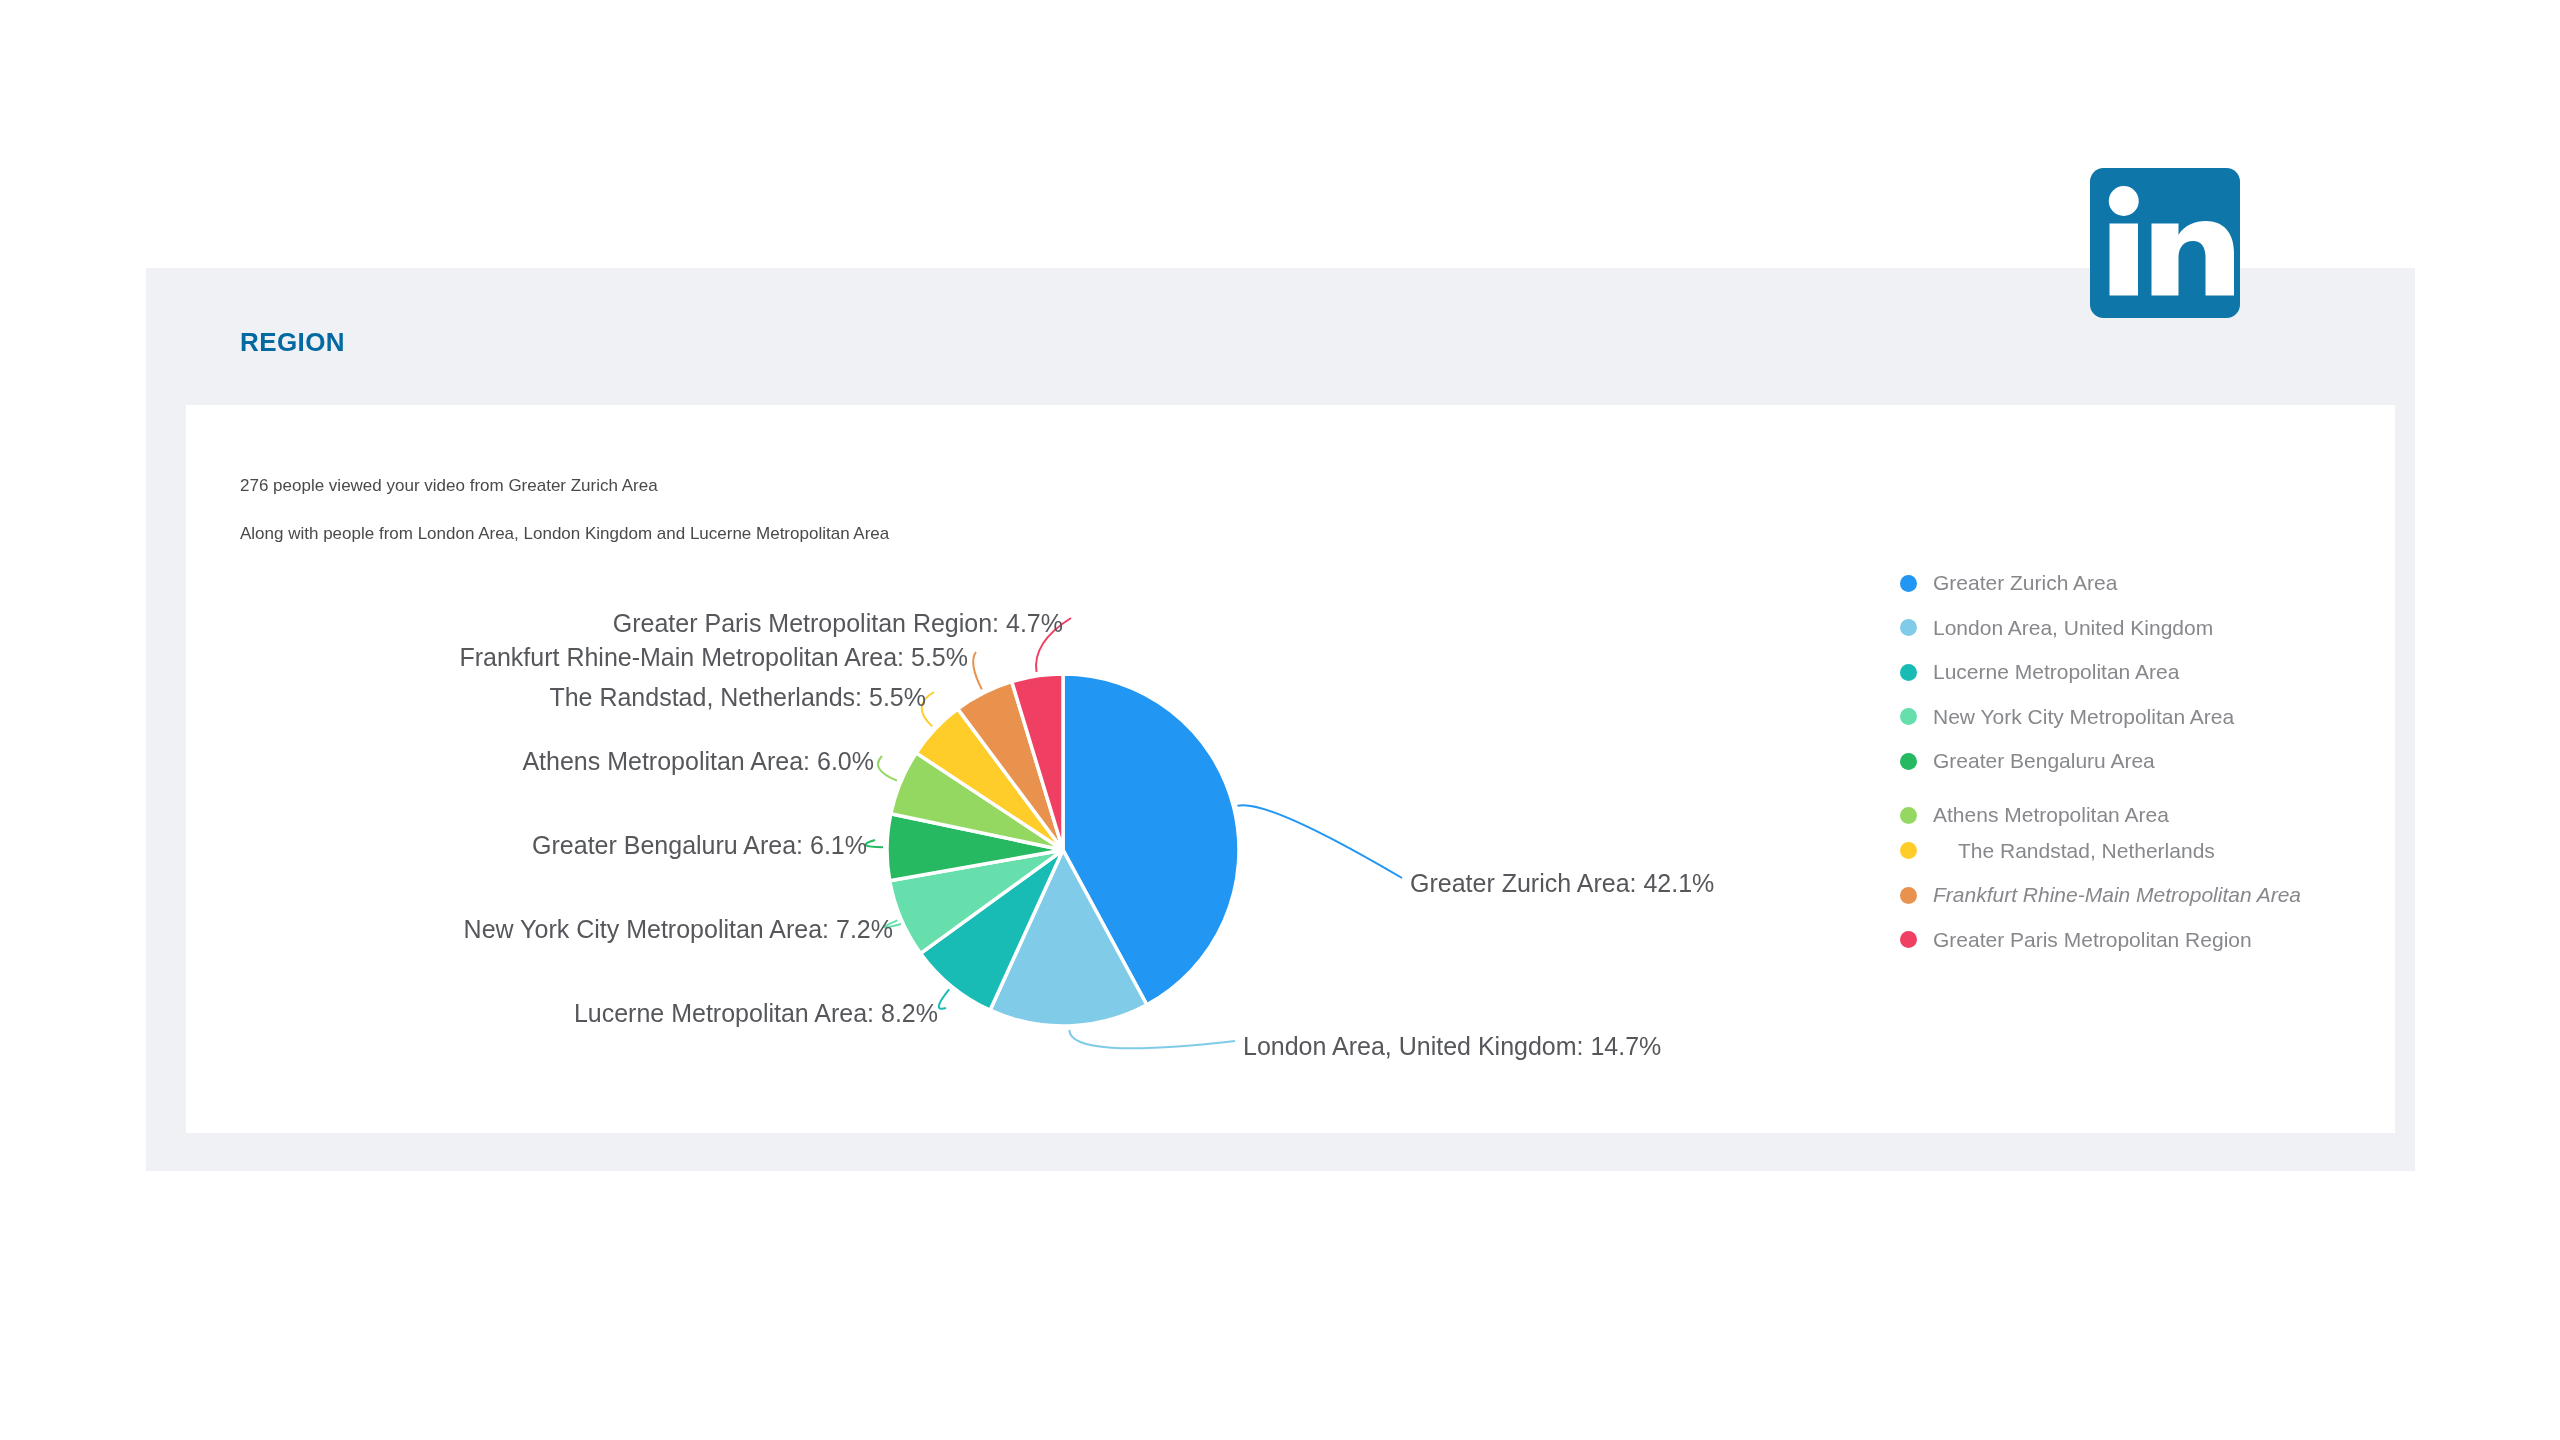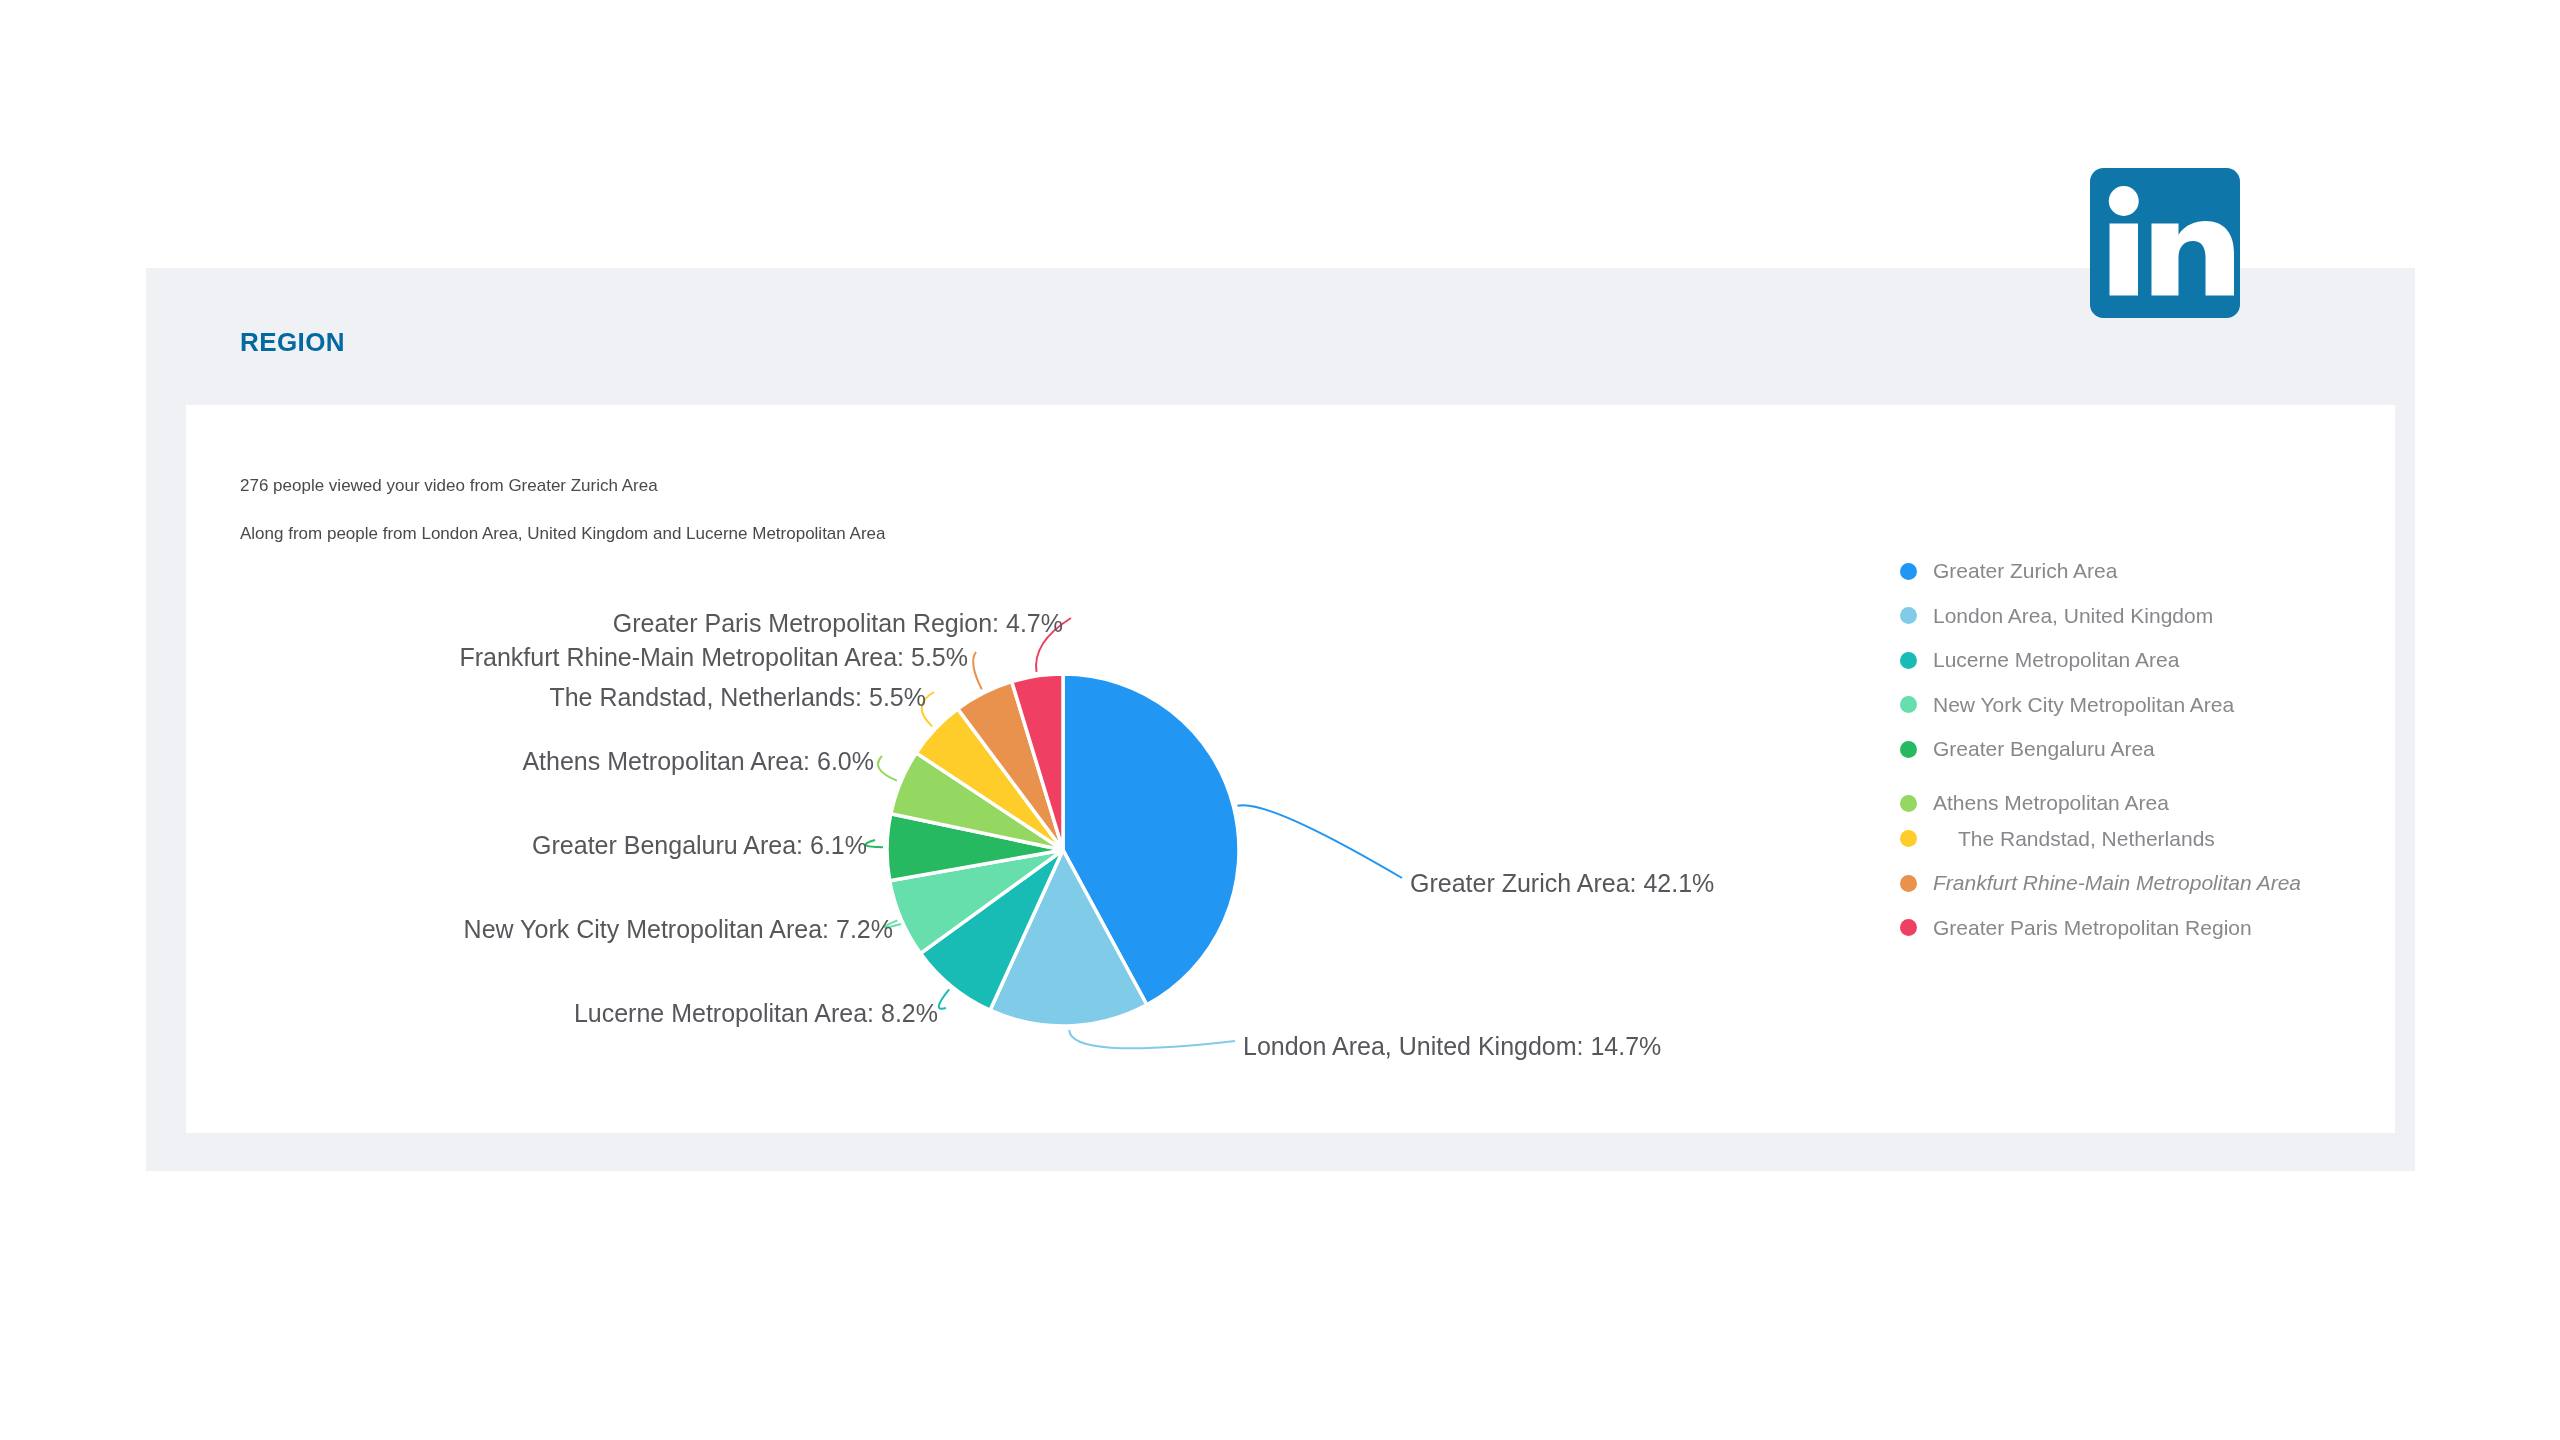--- a/index.html
+++ b/index.html
@@ -91,20 +91,21 @@
     height: 500px;
     overflow: hidden;
   }
   .legend-item {
     position: absolute;
     left: 0;
     height: 30px;
     display: flex;
     align-items: center;
     white-space: nowrap;
+    margin-top: 12px;
   }
   .legend-dot {
     width: 17px;
     height: 17px;
     border-radius: 50%;
     flex: 0 0 auto;
     margin-right: 16px;
   }
   .legend-label {
     font-size: 21px;
@@ -126,21 +127,21 @@
 
 <div id="stage">
 
   <div class="gray-panel"></div>
   <div class="white-card"></div>
 
   <div class="region-title">REGION</div>
 
   <div class="summary">
     <div class="summary-line">276 people viewed your video from Greater Zurich Area</div>
-    <div class="summary-line">Along from people from London Area, United Kingdom and Lucerne Metropolitan Area</div>
+    <div class="summary-line">Along with people from London Area, London Kingdom and Lucerne Metropolitan Area</div>
   </div>
 
   <div class="chart-area">
     <svg class="chart-svg" width="2209" height="728" viewBox="0 0 2209 728">
       <g id="pie-slices">
           <path d="M 877 445 L 877.00 269.00 A 176 176 0 0 1 960.82 599.76 Z" fill="#2196f3" stroke="#ffffff" stroke-width="3.5" stroke-linejoin="round"></path>
           <path d="M 877 445 L 960.82 599.76 A 176 176 0 0 1 804.07 605.18 Z" fill="#80cbe8" stroke="#ffffff" stroke-width="3.5" stroke-linejoin="round"></path>
           <path d="M 877 445 L 804.07 605.18 A 176 176 0 0 1 734.61 548.45 Z" fill="#18bcb5" stroke="#ffffff" stroke-width="3.5" stroke-linejoin="round"></path>
           <path d="M 877 445 L 734.61 548.45 A 176 176 0 0 1 703.72 475.80 Z" fill="#66dfac" stroke="#ffffff" stroke-width="3.5" stroke-linejoin="round"></path>
           <path d="M 877 445 L 703.72 475.80 A 176 176 0 0 1 704.77 408.77 Z" fill="#27b962" stroke="#ffffff" stroke-width="3.5" stroke-linejoin="round"></path>

